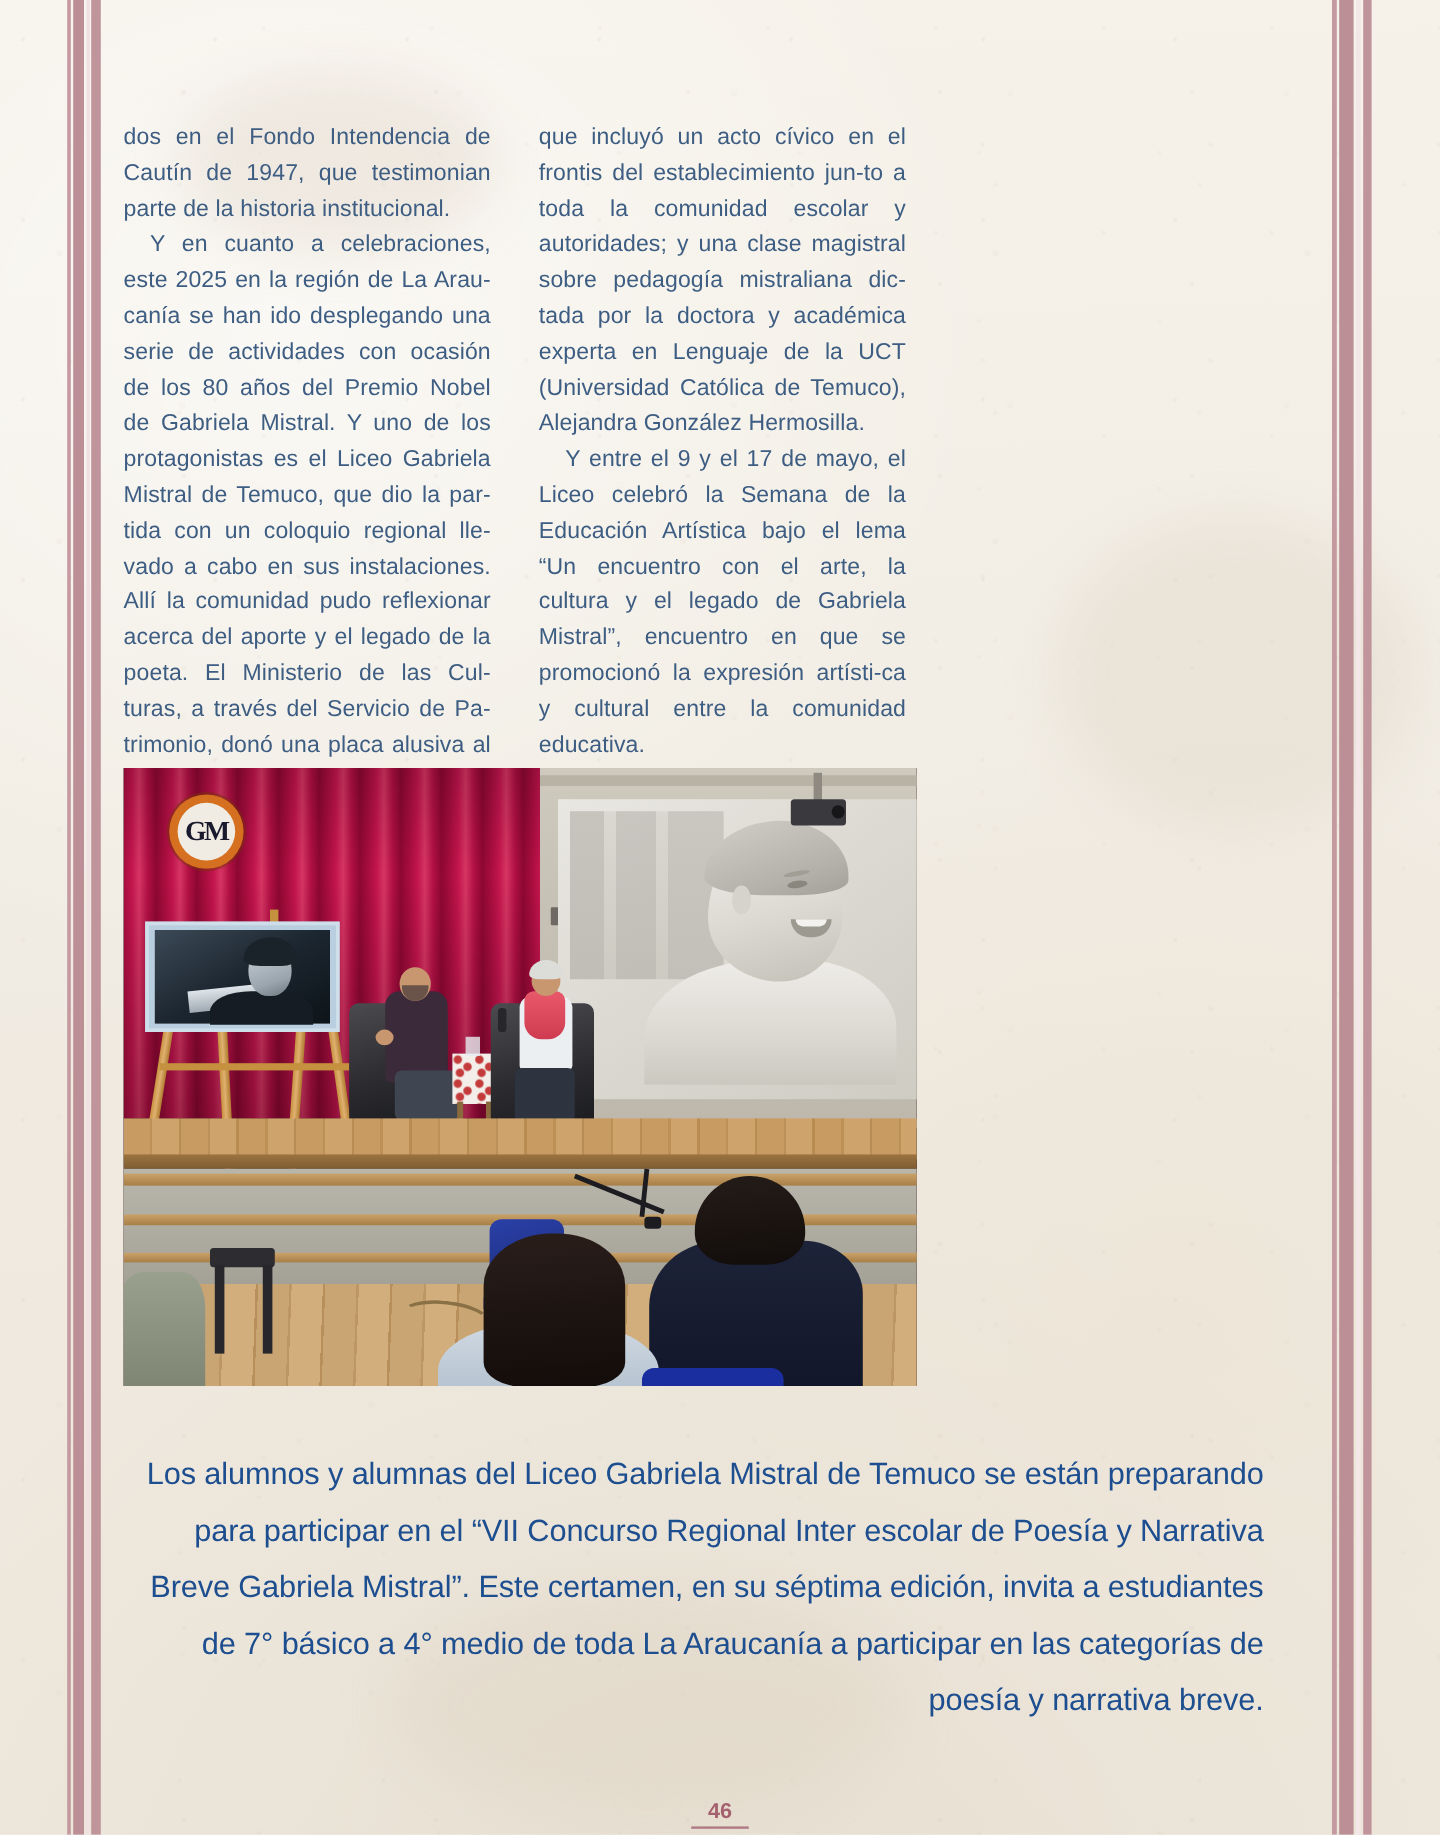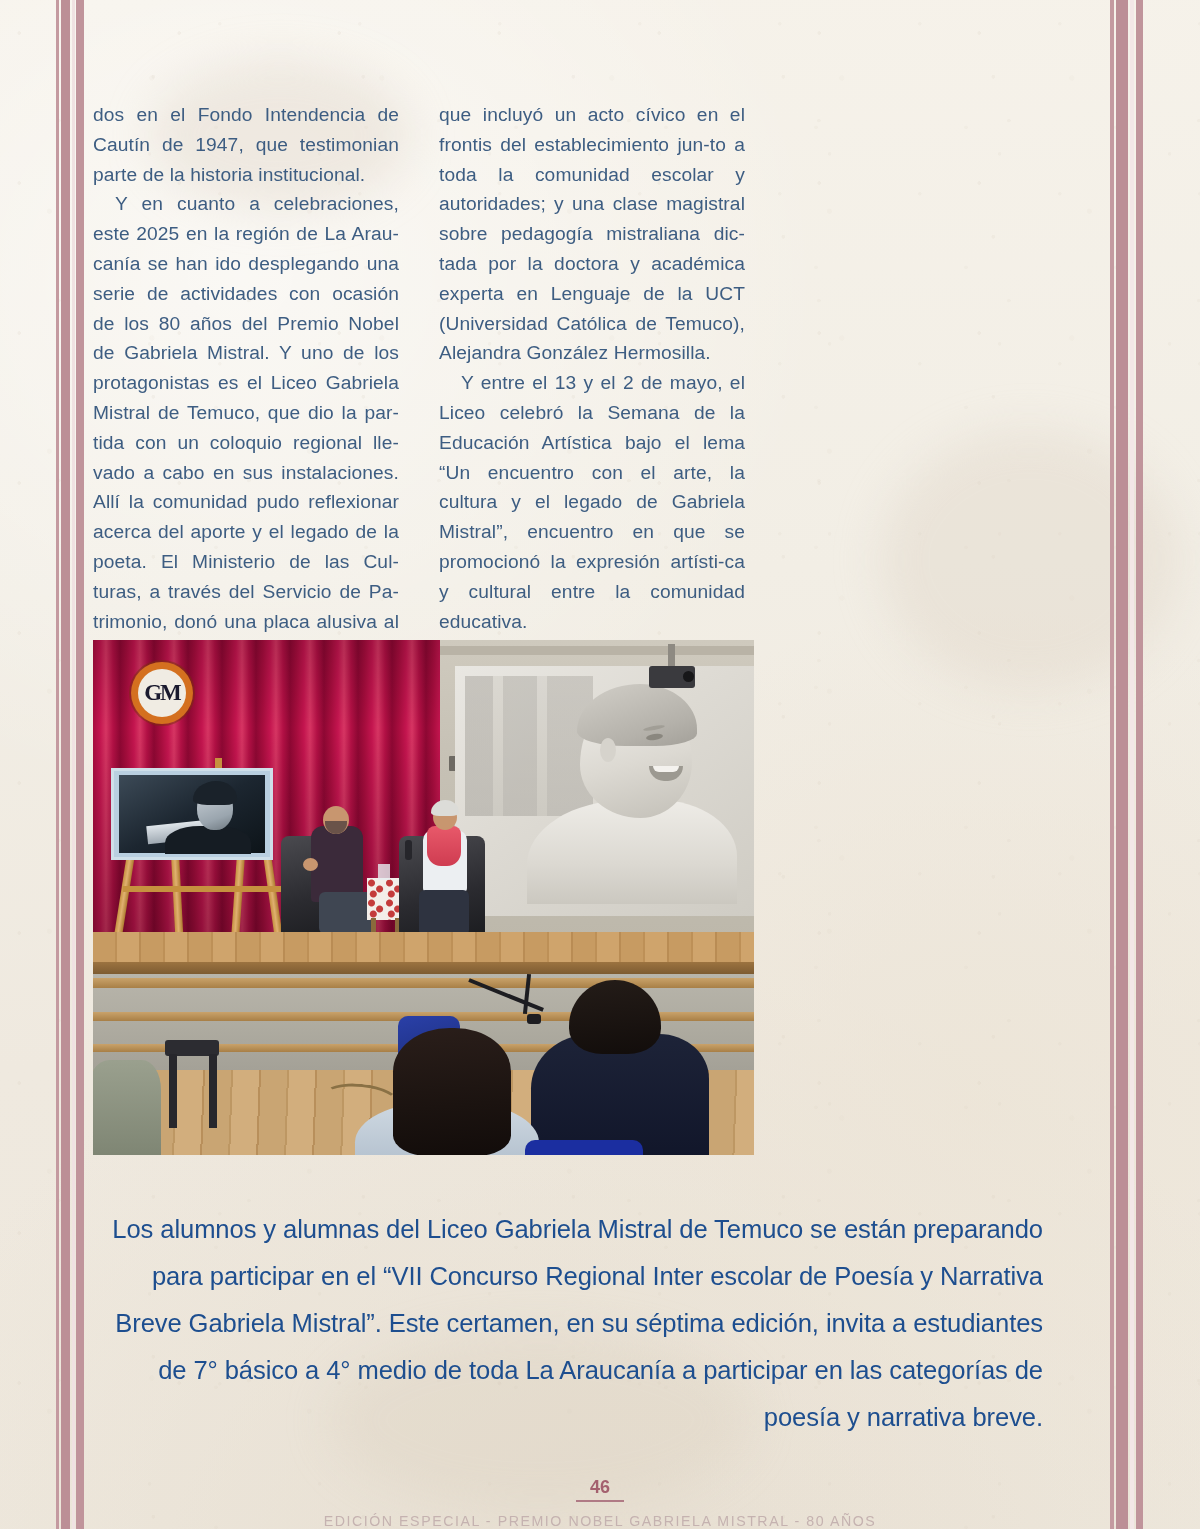--- a/index.html
+++ b/index.html
@@ -54,21 +54,21 @@
   
   .edge-rules { position: absolute; top: 0; bottom: 0; pointer-events: none; }
   .edge-rules .r { position: absolute; top: 0; bottom: 0; }
 
   .edge-left  { left: 56px;  width: 34px; }
   .edge-right { right: 56px; width: 34px; }
 
   
   .content {
     position: absolute;
-    left: 93px;
+    left: 103px;
     top: 0;
     width: 962px;
     height: 1529px;
   }
 
   
   .columns {
     position: absolute;
     left: 0;
     top: 100px;
@@ -382,21 +382,21 @@
 
   <div class="content">
 
     <div class="columns">
       <div class="col">
         <p>dos en el Fondo Intendencia de Cautín de 1947, que testimonian parte de la historia institucional.</p>
         <p>Y en cuanto a celebraciones, este 2025 en la región de La Arau-canía se han ido desplegando una serie de actividades con ocasión de los 80 años del Premio Nobel de Gabriela Mistral. Y uno de los protagonistas es el Liceo Gabriela Mistral de Temuco, que dio la par-tida con un coloquio regional lle-vado a cabo en sus instalaciones. Allí la comunidad pudo reflexionar acerca del aporte y el legado de la poeta. El Ministerio de las Cul-turas, a través del Servicio de Pa-trimonio, donó una placa alusiva al Rincón Mistraliano. A lo anterior se suma la Conmemoración del “Natalicio 136 de Gabriela Mistral”,</p>
       </div>
       <div class="col">
         <p>que incluyó un acto cívico en el frontis del establecimiento jun-to a toda la comunidad escolar y autoridades; y una clase magistral sobre pedagogía mistraliana dic-tada por la doctora y académica experta en Lenguaje de la UCT (Universidad Católica de Temuco), Alejandra González Hermosilla.</p>
-        <p>Y entre el 13 y el 2 de mayo, el Liceo celebró la Semana de la Educación Artística bajo el lema “Un encuentro con el arte, la cultura y el legado de Gabriela Mistral”, encuentro en que se promocionó la expresión artísti-ca y cultural entre la comunidad educativa.</p>
+        <p>Y entre el 9 y el 17 de mayo, el Liceo celebró la Semana de la Educación Artística bajo el lema “Un encuentro con el arte, la cultura y el legado de Gabriela Mistral”, encuentro en que se promocionó la expresión artísti-ca y cultural entre la comunidad educativa.</p>
         <p>En mayo también se efectuó el “Primer encuentro diferencia-do: Voces que Inspiran y Trans-</p>
       </div>
     </div>
 
     <figure class="figure" style="margin:0;">
       <div class="photo">
 
         <div class="ph curtain"></div>
         <div class="ph curtain-shade"></div>
 
@@ -490,16 +490,15 @@
 
     </figure>
 
     <p class="lead">Los alumnos y alumnas del Liceo Gabriela Mistral de Temuco se están preparando para participar en el “VII Concurso Regional Inter escolar de Poesía y Narrativa Breve Gabriela Mistral”. Este certamen, en su séptima edición, invita a estudiantes de 7° básico a 4° medio de toda La Araucanía a participar en las categorías de poesía y narrativa breve.</p>
 
   </div>
 
   <div class="footer">
     <div class="pagenum">46</div>
     <div class="pagerule"></div>
-    <div class="edition">EDICIÓN ESPECIAL - PREMIO NOBEL GABRIELA MISTRAL - 80 AÑOS</div>
   </div>
 
 </div>
 
 </body></html>

